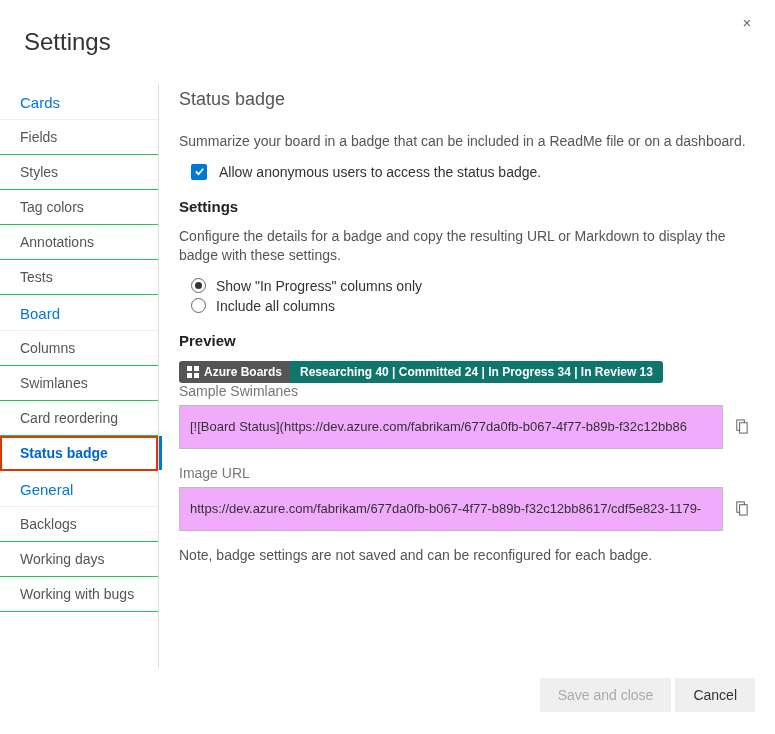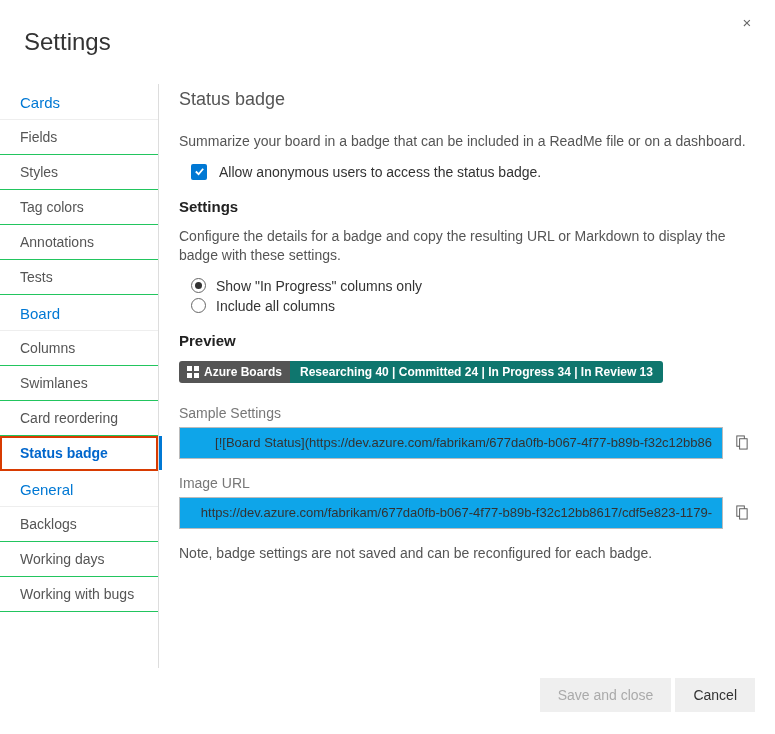--- a/index.html
+++ b/index.html
@@ -138,21 +138,20 @@
       height: 7px;
       background: #333;
       border-radius: 50%;
     }
     .badge-preview {
       display: inline-flex;
       align-items: stretch;
       font-size: 12px;
       border-radius: 3px;
       overflow: hidden;
-      margin-bottom: 22px;
       height: 22px;
     }
     .badge-left {
       background: #555;
       color: #fff;
       display: flex;
       align-items: center;
       padding: 0 8px;
       gap: 5px;
       font-weight: 600;
@@ -172,28 +171,27 @@
       margin-bottom: 6px;
     }
     .input-row {
       display: flex;
       align-items: center;
       gap: 8px;
       margin-bottom: 16px;
     }
     .text-input {
       flex: 1;
-      height: 32px;
+      height: 44px;
       border: 1px solid #bbb;
       padding: 0 10px;
       font-family: inherit;
       font-size: 13px;
       color: #333;
-      background: #0ea5e9;
-      text-align: right;
+      background: #f0abfc;
     }
     .copy-btn {
       width: 20px;
       height: 20px;
       cursor: pointer;
       display: flex;
       align-items: center;
       justify-content: center;
       color: #555;
     }
@@ -291,21 +289,21 @@
               <rect x="7" y="0" width="5" height="5" fill="#fff"></rect>
               <rect x="0" y="7" width="5" height="5" fill="#fff"></rect>
               <rect x="7" y="7" width="5" height="5" fill="#fff"></rect>
             </svg>
         </span>
         <span>Azure Boards</span>
       </div>
       <div class="badge-right">Researching 40 | Committed 24 | In Progress 34 | In Review 13</div>
     </div>
 
-    <div class="field-label">Sample Settings</div>
+    <div class="field-label">Sample Swimlanes</div>
     <div class="input-row">
       <input class="text-input" type="text" readonly="" value="[![Board Status](https://dev.azure.com/fabrikam/677da0fb-b067-4f77-b89b-f32c12bb86" style="">
       <span class="copy-btn">
         <svg width="15" height="15" viewBox="0 0 16 16">
             <rect x="3" y="1" width="8" height="11" stroke="#555" fill="none"></rect>
             <rect x="6" y="4" width="8" height="11" stroke="#555" fill="#fff"></rect>
           </svg>
       </span>
     </div>
 

